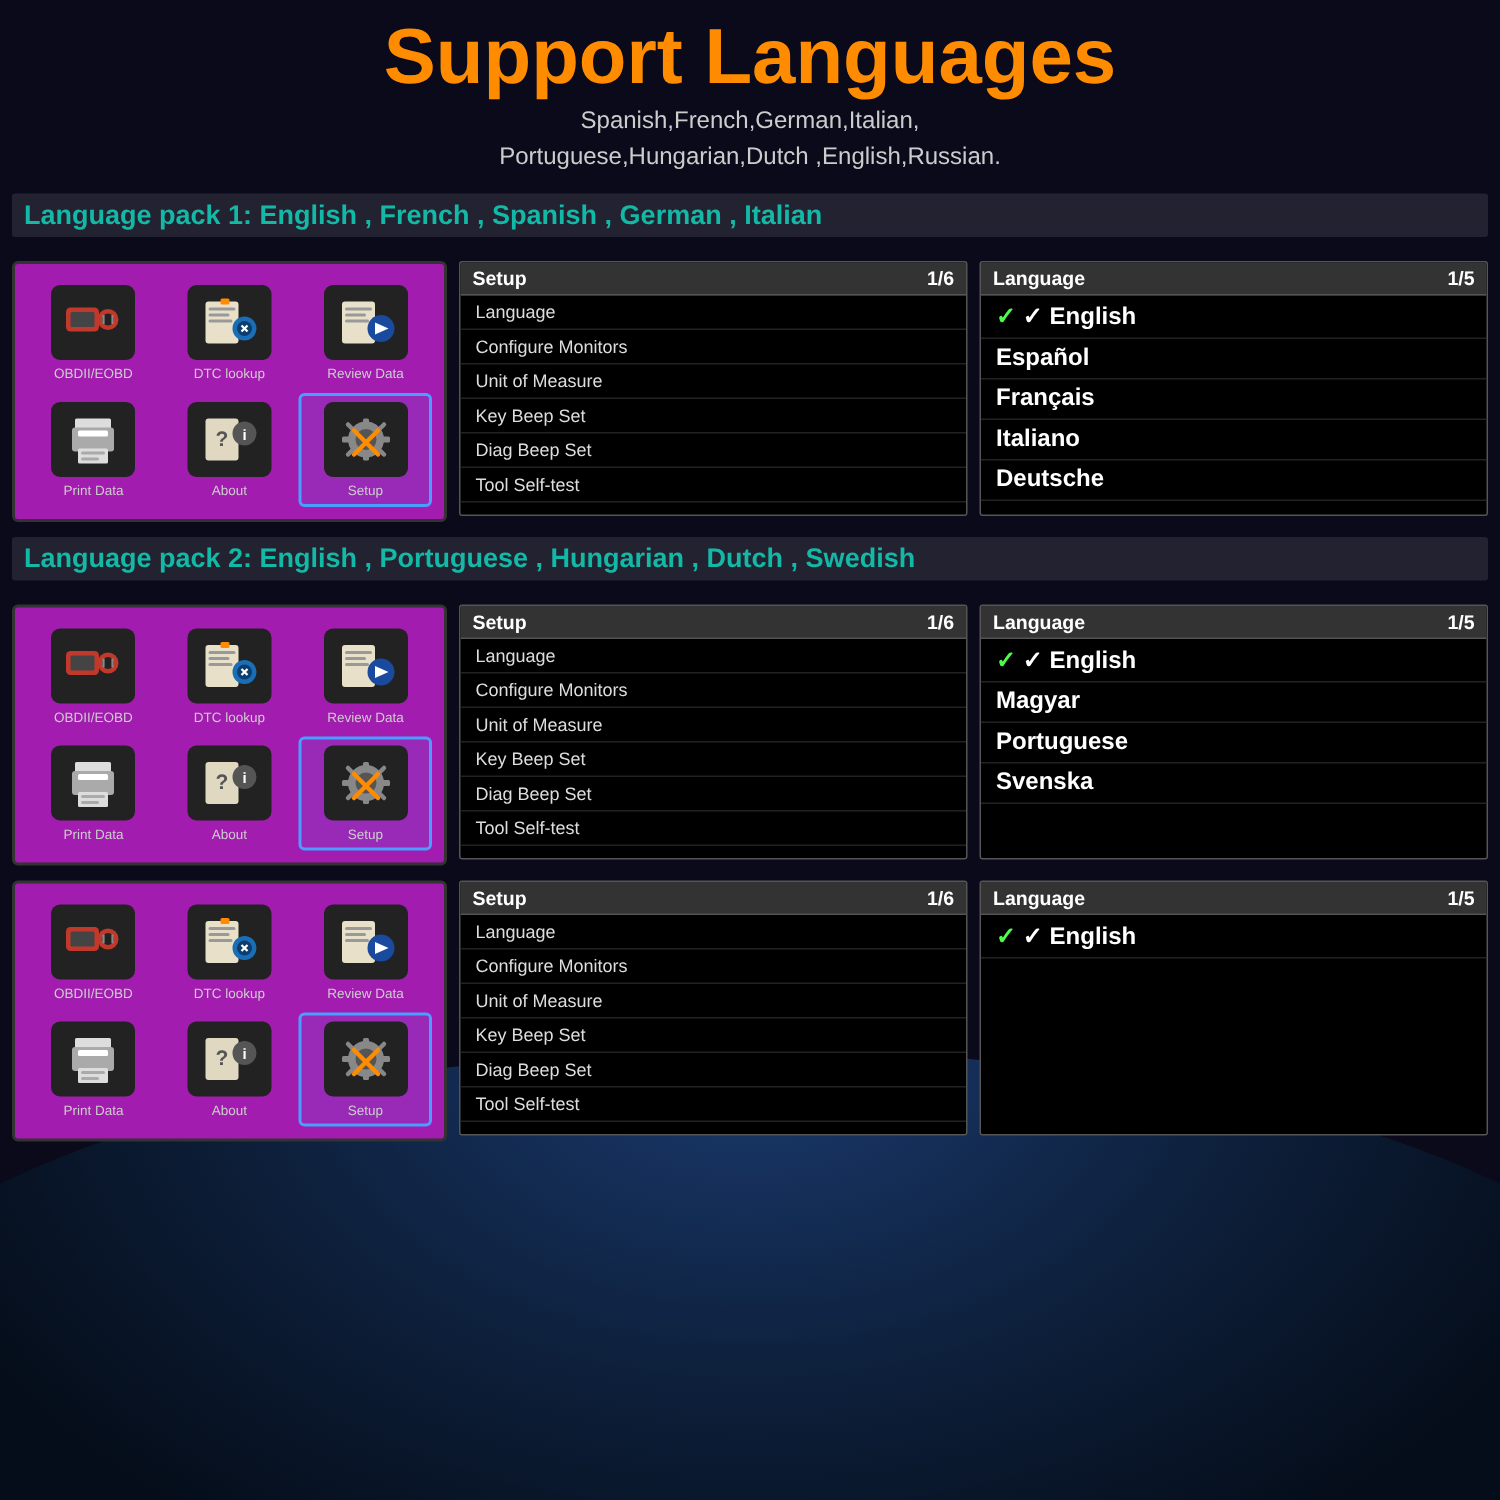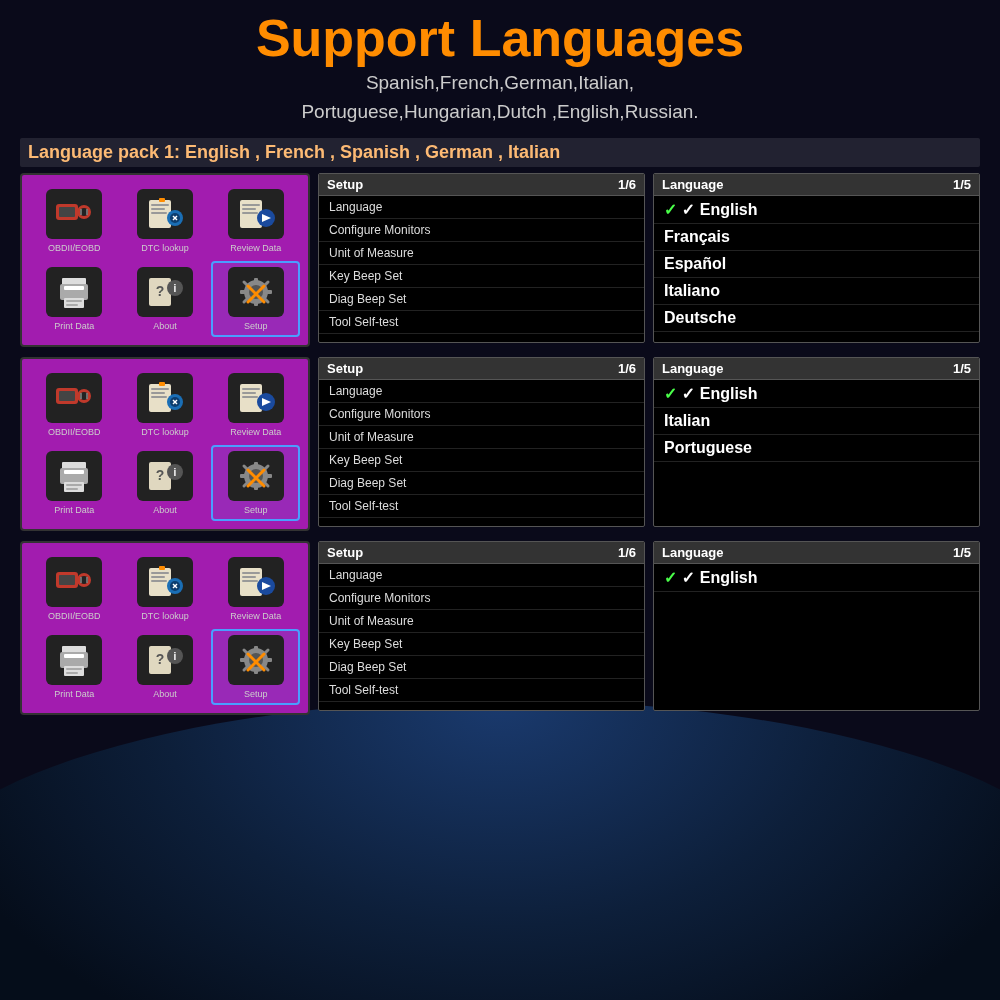--- a/index.html
+++ b/index.html
@@ -23,51 +23,51 @@
       width: 1200px;
       height: 400px;
       border-radius: 50%;
       background: radial-gradient(ellipse at center top, #1a3a6e 0%, #0d1f3a 40%, #050d1a 70%);
       z-index: 0;
     }
 
     .page-content {
       position: relative;
       z-index: 1;
-      padding: 10px 20px;
+      padding: 10px 8px;
     }
 
     .main-title {
       text-align: center;
       font-size: 52px;
       font-weight: bold;
       color: #fff;
       line-height: 1.1;
       margin-bottom: 2px;
     }
 
     .main-title span {
       color: #ff8c00;
     }
 
     .subtitle {
       text-align: center;
-      font-size: 19px;
+      font-size: 16px;
       color: #ccc;
       margin-bottom: 12px;
       line-height: 1.5;
     }
 
     .section-title {
       font-size: 18px;
       font-weight: bold;
-      color: #fdba74;
+      color: #14b8a6;
       background: rgba(255,255,255,0.1);
       padding: 4px 8px;
-      margin-bottom: 6px;
+      margin-bottom: 16px;
       border-radius: 2px;
     }
 
     .pack-row {
       display: flex;
       gap: 8px;
       margin-bottom: 10px;
       align-items: flex-start;
     }
 
@@ -302,28 +302,29 @@
             <div class="menu-item">Key Beep Set</div>
             <div class="menu-item">Diag Beep Set</div>
             <div class="menu-item">Tool Self-test</div>
           </div>
           <div class="lang-panel">
             <div class="menu-header">
               <span>Language</span>
               <span>1/5</span>
             </div>
             <div class="lang-item selected">✓ English</div>
+            <div class="lang-item bold">Español</div>
             <div class="lang-item bold">Français</div>
-            <div class="lang-item bold">Español</div>
             <div class="lang-item bold">Italiano</div>
             <div class="lang-item bold">Deutsche</div>
           </div>
         </div>
       </div>
       <div>
+        <div class="section-title">Language pack 2: English , Portuguese , Hungarian , Dutch , Swedish</div>
         <div class="pack-row">
           <div class="device-panel">
             <div class="icon-item">
               <div class="icon-box">
                 <svg class="icon-svg" viewBox="0 0 40 36">
       <rect x="2" y="8" width="22" height="16" rx="3" fill="#c0392b"></rect>
       <rect x="5" y="11" width="16" height="10" rx="1" fill="#444"></rect>
       <circle cx="30" cy="16" r="7" fill="#c0392b"></circle>
       <circle cx="30" cy="16" r="4" fill="#222"></circle>
       <line x1="27" y1="13" x2="27" y2="19" stroke="#888" stroke-width="1.5"></line>
@@ -417,22 +418,23 @@
             <div class="menu-item">Key Beep Set</div>
             <div class="menu-item">Diag Beep Set</div>
             <div class="menu-item">Tool Self-test</div>
           </div>
           <div class="lang-panel">
             <div class="menu-header">
               <span>Language</span>
               <span>1/5</span>
             </div>
             <div class="lang-item selected">✓ English</div>
-            <div class="lang-item bold">Italian</div>
+            <div class="lang-item bold">Magyar</div>
             <div class="lang-item bold">Portuguese</div>
+            <div class="lang-item bold">Svenska</div>
           </div>
         </div>
       </div>
       <div>
         <div class="pack-row">
           <div class="device-panel">
             <div class="icon-item">
               <div class="icon-box">
                 <svg class="icon-svg" viewBox="0 0 40 36">
       <rect x="2" y="8" width="22" height="16" rx="3" fill="#c0392b"></rect>

